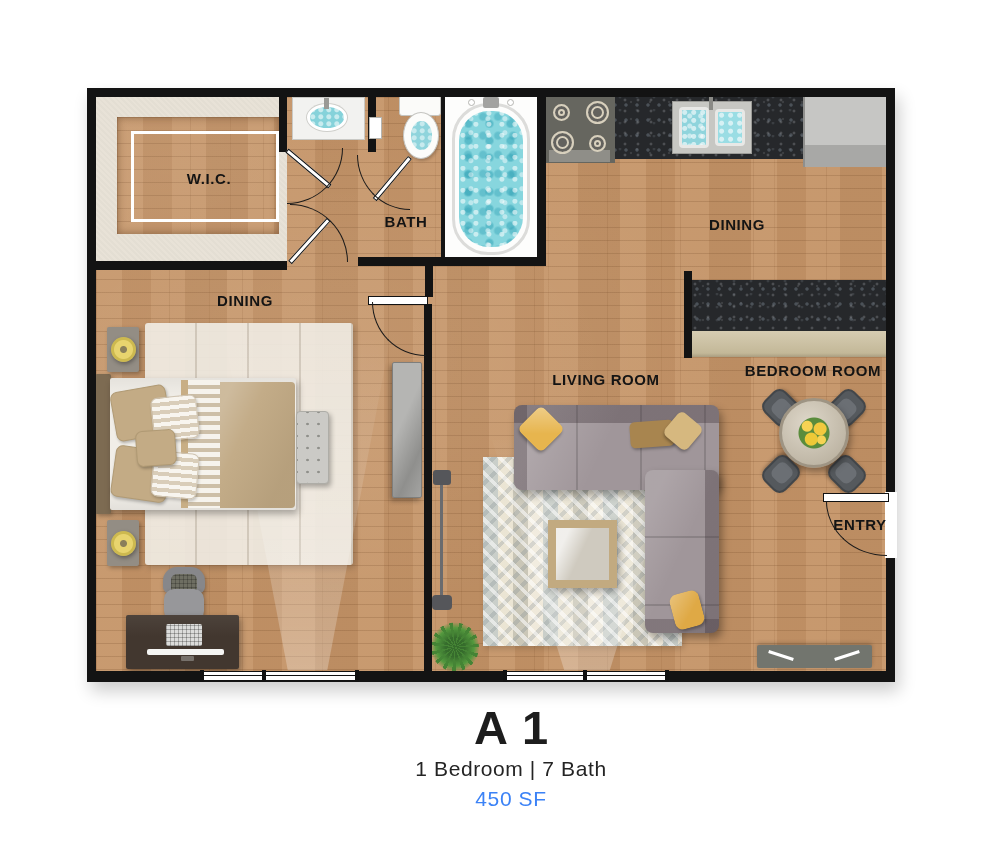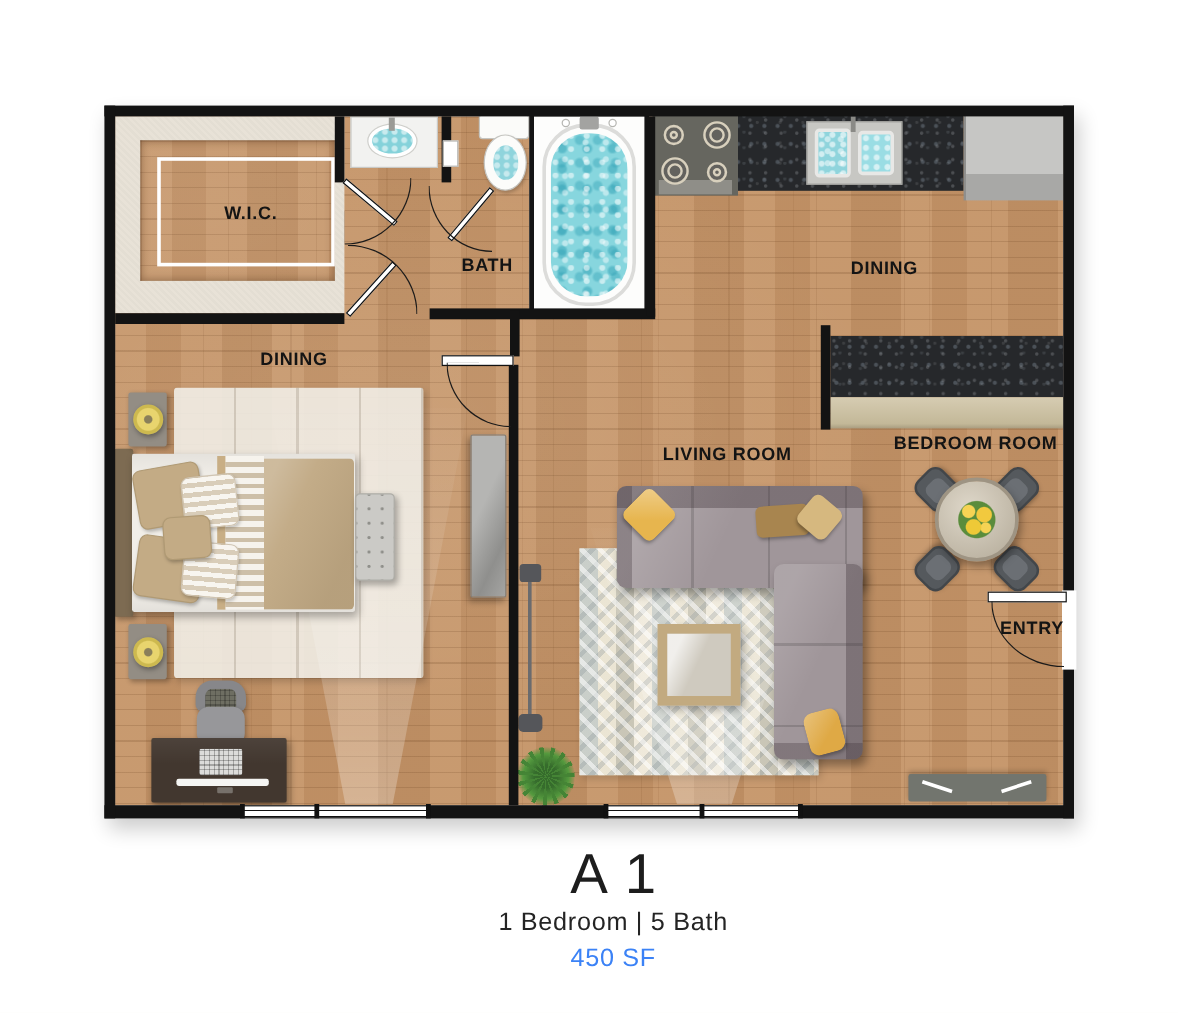--- a/index.html
+++ b/index.html
@@ -271,17 +271,17 @@
   <div class="wtick" style="left:665px;top:670px;"></div>
 
   <div class="room-label" style="left:209px;top:178px;">W.I.C.</div>
   <div class="room-label" style="left:406px;top:221px;">BATH</div>
   <div class="room-label" style="left:737px;top:224px;">DINING</div>
   <div class="room-label" style="left:245px;top:300px;">DINING</div>
   <div class="room-label" style="left:606px;top:379px;">LIVING ROOM</div>
   <div class="room-label" style="left:813px;top:370px;">BEDROOM ROOM</div>
   <div class="room-label" style="left:860px;top:524px;">ENTRY</div>
 
-  <div class="title-block" style="top:700px;font-size:47px;font-weight:400;letter-spacing:14px;padding-left:14px;">A1</div>
-  <div class="title-block" style="top:757px;font-size:21px;letter-spacing:.6px;color:#242424;">1 Bedroom | 5 Bath</div>
+  <div class="title-block" style="top:700px;font-size:47px;font-weight:700;letter-spacing:14px;padding-left:14px;">A1</div>
+  <div class="title-block" style="top:757px;font-size:21px;letter-spacing:.6px;color:#242424;">1 Bedroom | 7 Bath</div>
   <div class="title-block" style="top:787px;font-size:21px;letter-spacing:.6px;color:#3b82f6;">450 SF</div>
 
 </div>
 
 </body></html>

